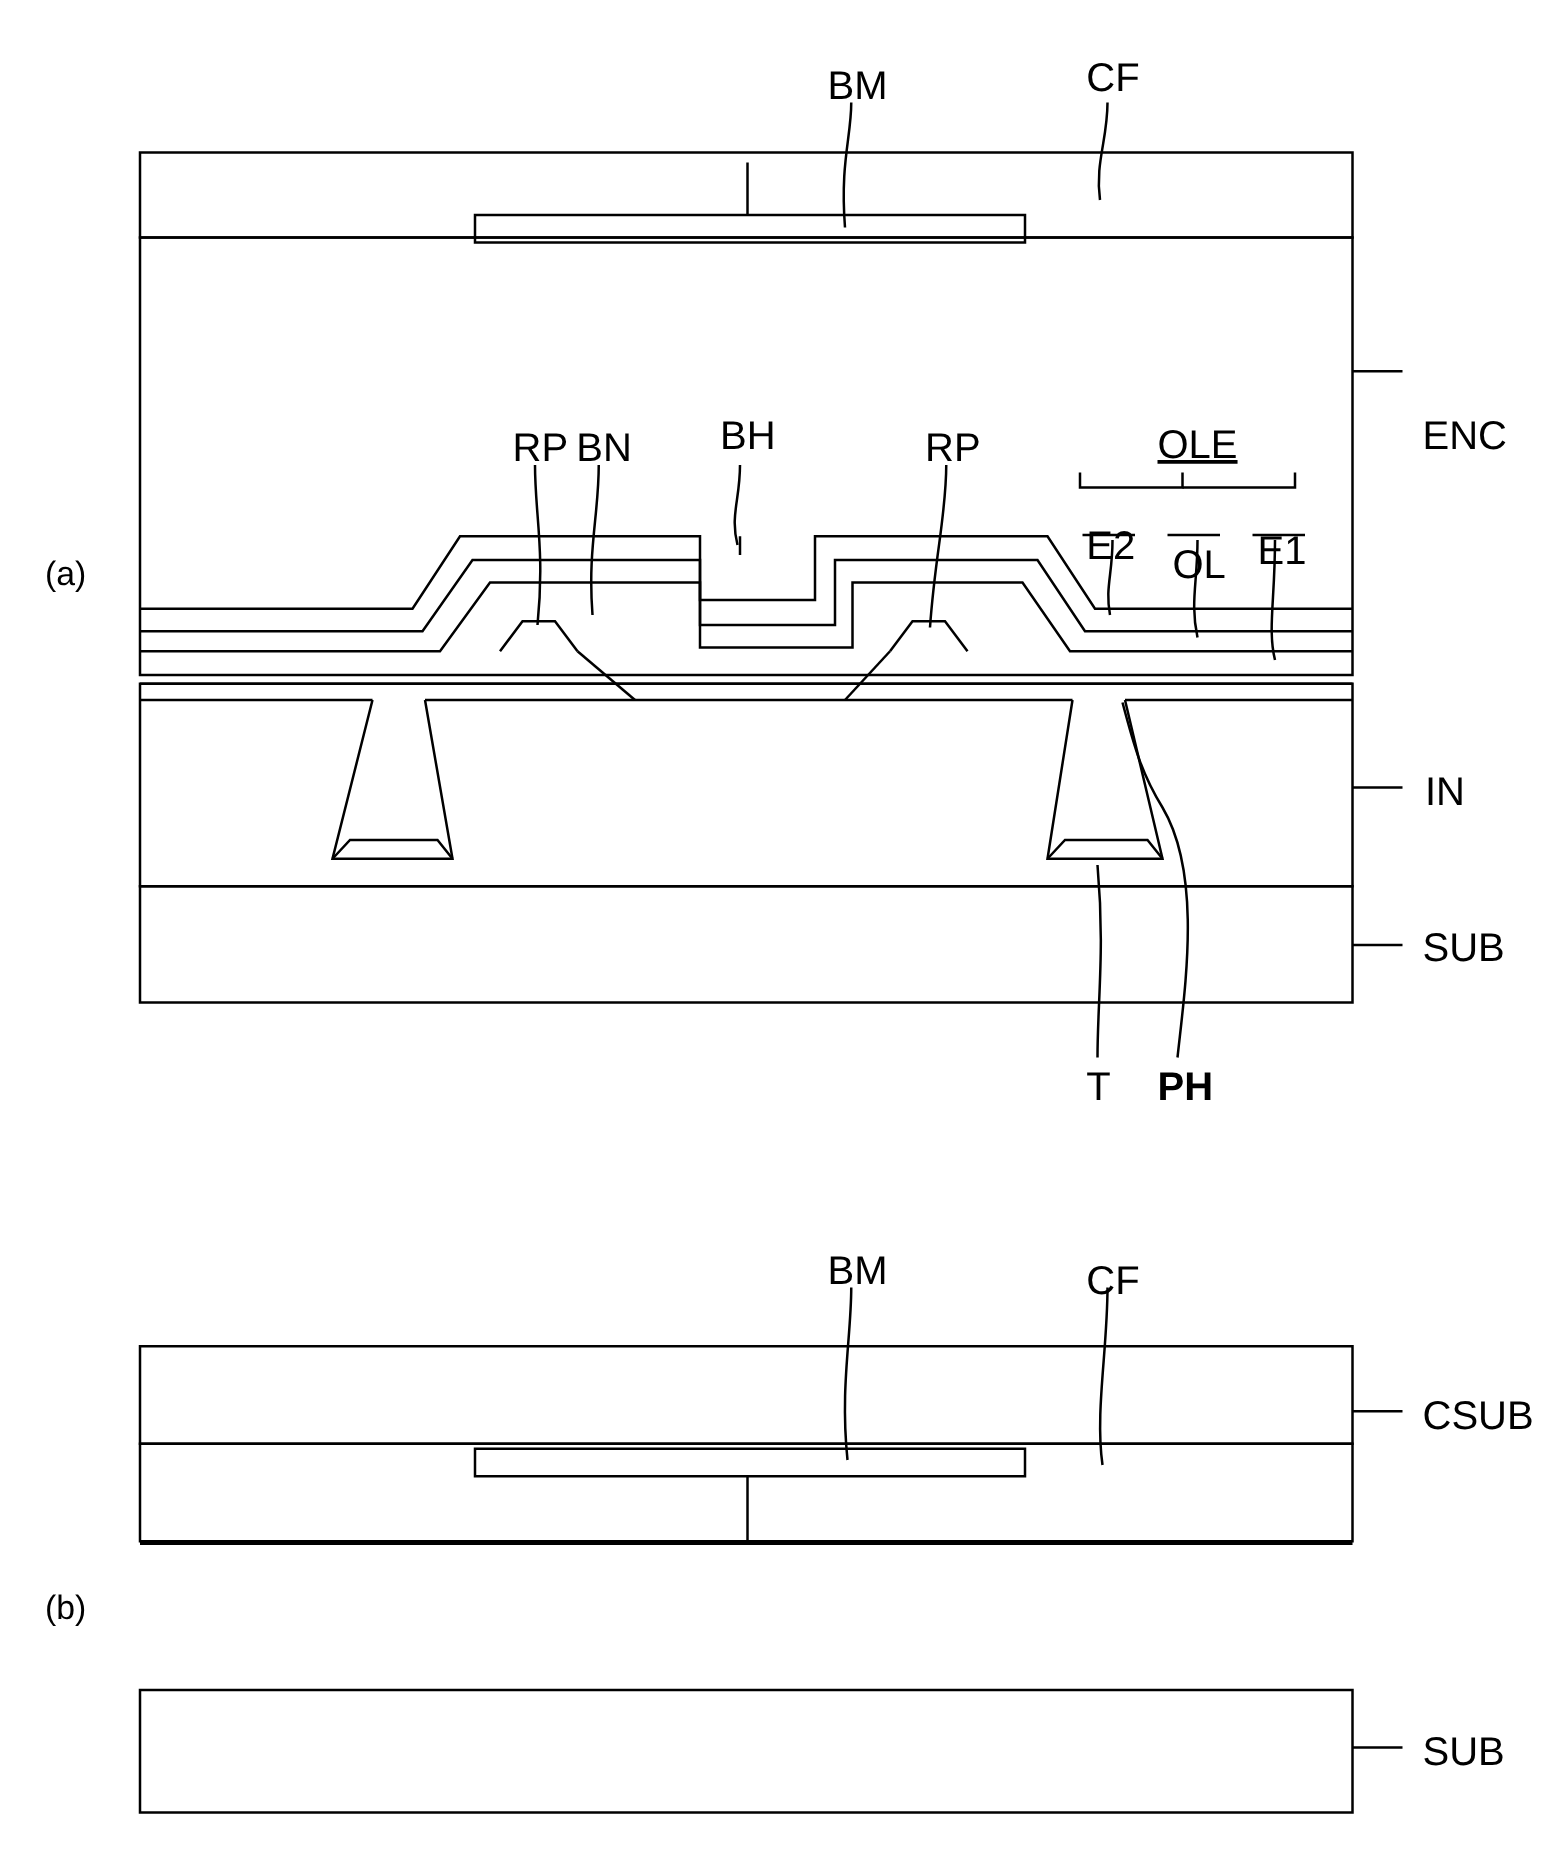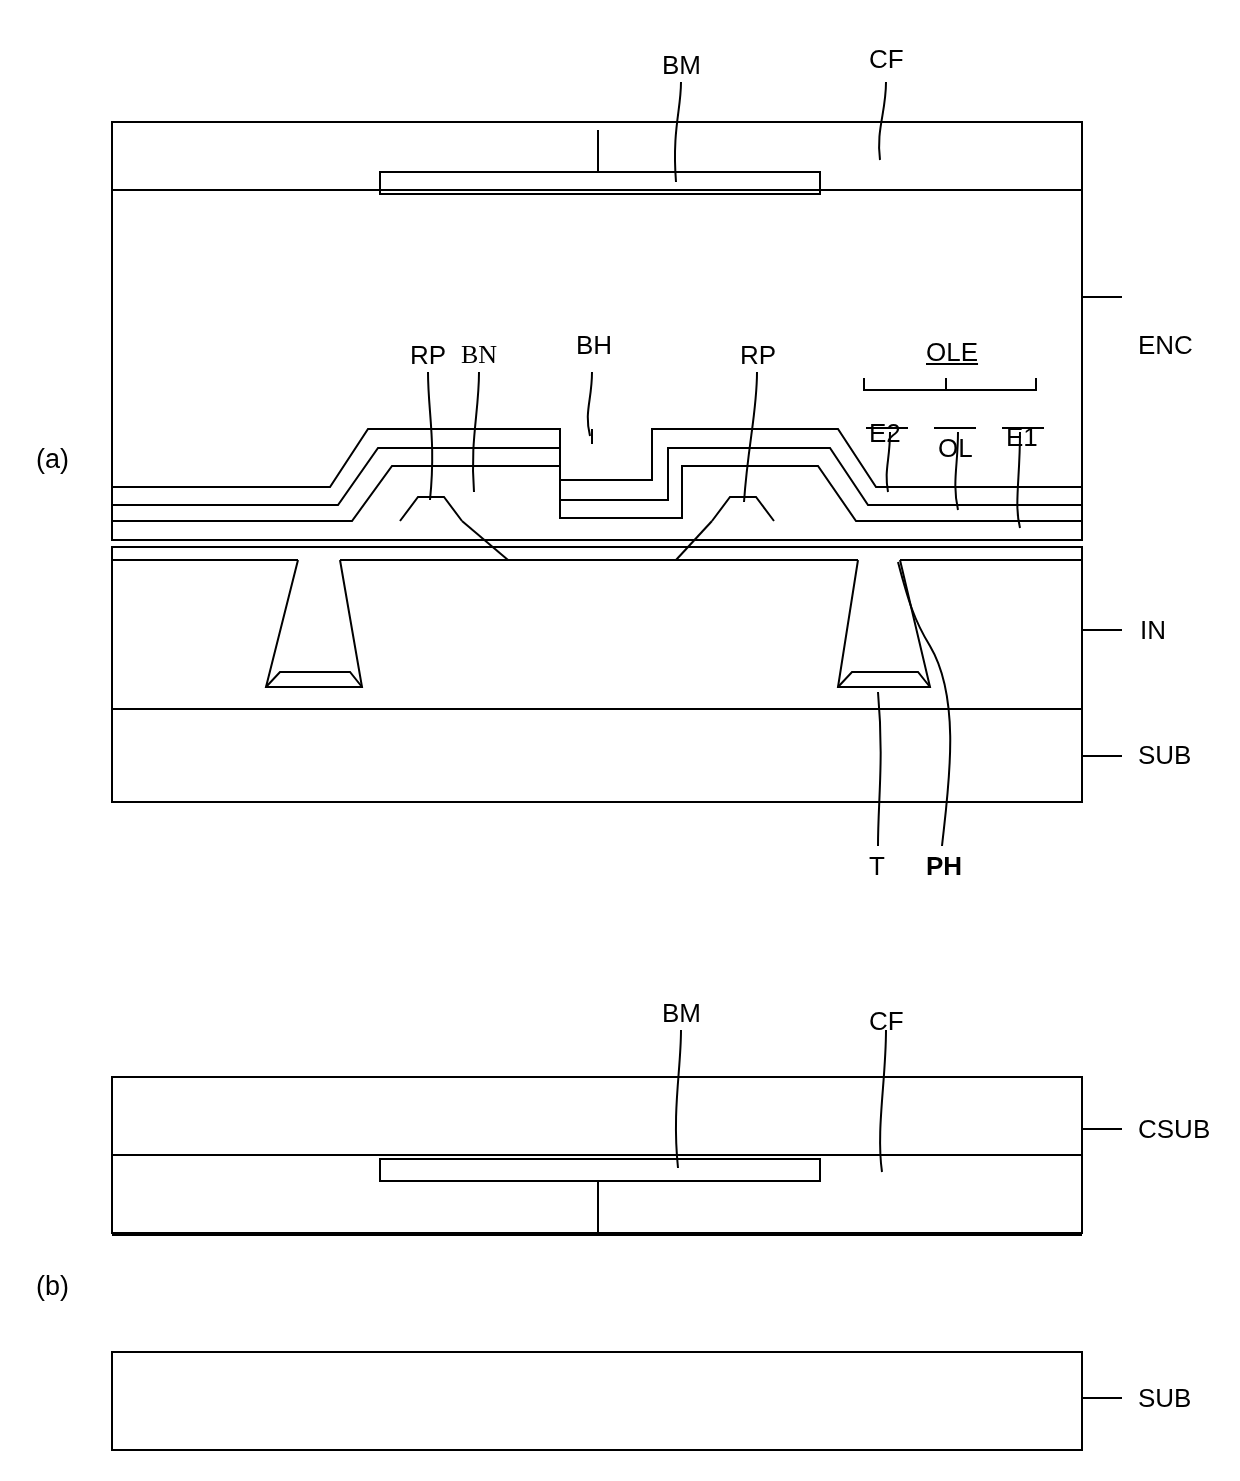--- a/index.html
+++ b/index.html
@@ -17,21 +17,21 @@
   }
   #figure {
     position: absolute;
     left: 0;
     top: 0;
     width: 1240px;
     height: 1481px;
   }
   .lbl {
     position: absolute;
-    font-size: 26px;
+    font-size: 32px;
     line-height: 1;
     white-space: nowrap;
     color: #000;
   }
   .panel-tag {
     position: absolute;
     font-size: 27px;
     line-height: 1;
     white-space: nowrap;
   }
@@ -138,21 +138,21 @@
     </g>
   </svg>
 
   
   <div class="panel-tag" style="left:36px; top:446px;">(a)</div>
 
   <div class="lbl" style="left:662px; top:52px;">BM</div>
   <div class="lbl" style="left:869px; top:46px;">CF</div>
   <div class="lbl" style="left:1138px; top:284px;margin-top:48px;">ENC</div>
   <div class="lbl" style="left:410px; top:342px;">RP</div>
-  <div class="lbl" style="left:461px; top:342px;font-family:Liberation Serif, serif;">BN</div>
+  <div class="lbl" style="left:461px; top:342px;">BN</div>
   <div class="lbl" style="left:576px; top:332px;text-align:right;">BH</div>
   <div class="lbl" style="left:740px; top:342px;">RP</div>
   <div class="lbl" style="left:926px; top:339px;text-decoration:underline;">OLE</div>
   <div class="lbl" style="left:869px; top:420px;">E2</div>
   <div class="lbl" style="left:938px; top:399px;margin-top:36px;">OL</div>
   <div class="lbl" style="left:1006px; top:399px;margin-top:25px;">E1</div>
   <div class="lbl" style="left:1140px; top:617px;">IN</div>
   <div class="lbl" style="left:1138px; top:742px;">SUB</div>
   <div class="lbl" style="left:869px; top:853px;">T</div>
   <div class="lbl" style="left:926px; top:853px;font-weight:bold;">PH</div>

